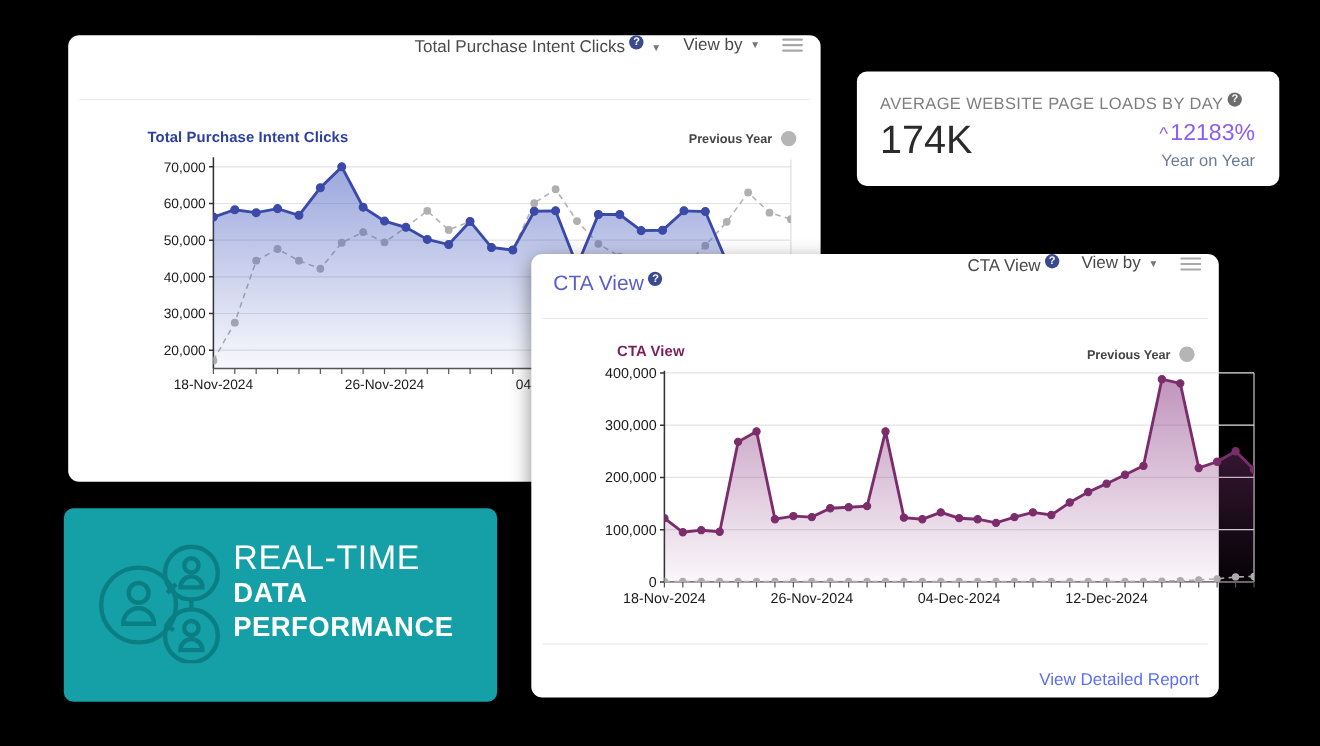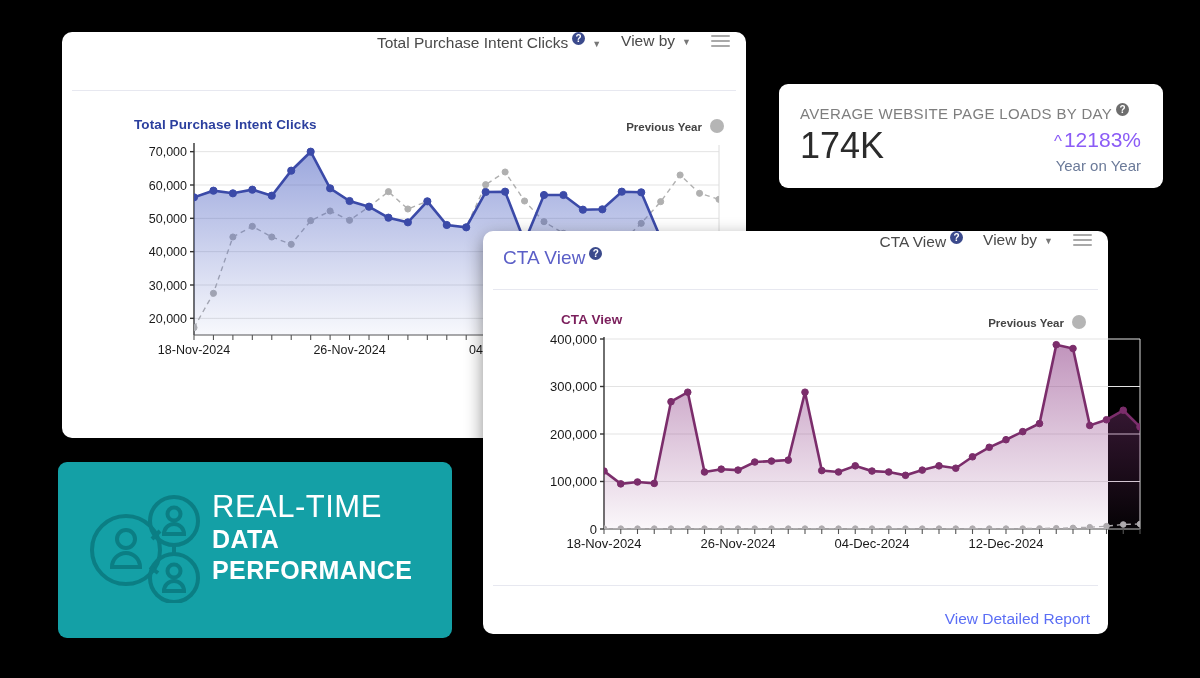--- a/index.html
+++ b/index.html
@@ -45,21 +45,21 @@
   }
   .prev-year{
     position:absolute;font-weight:bold;font-size:11.5px;color:#444;
     display:flex;align-items:flex-end;gap:8px;
   }
   .prev-dot{width:14px;height:14px;border-radius:50%;background:#b5b5b5;display:inline-block;}
 
   .plot{position:absolute;overflow:hidden;}
 
   
-  #card-kpi{left:779px;top:84px;width:384px;height:104px;border-radius:9px;}
+  #card-kpi{left:779px;top:65px;width:384px;height:104px;border-radius:9px;}
   .kpi-label{
     position:absolute;left:21px;top:19px;font-size:15px;color:#7e7e7e;
     letter-spacing:.35px;white-space:nowrap;
   }
   .kpi-value{position:absolute;left:21px;top:41px;font-size:36px;color:#2b2b2b;}
   .kpi-delta{
     position:absolute;right:22px;top:44px;font-size:21px;color:#8b5cf6;white-space:nowrap;
   }
   .kpi-sub{
     position:absolute;right:22px;top:73px;font-size:15px;color:#6b7a99;white-space:nowrap;

